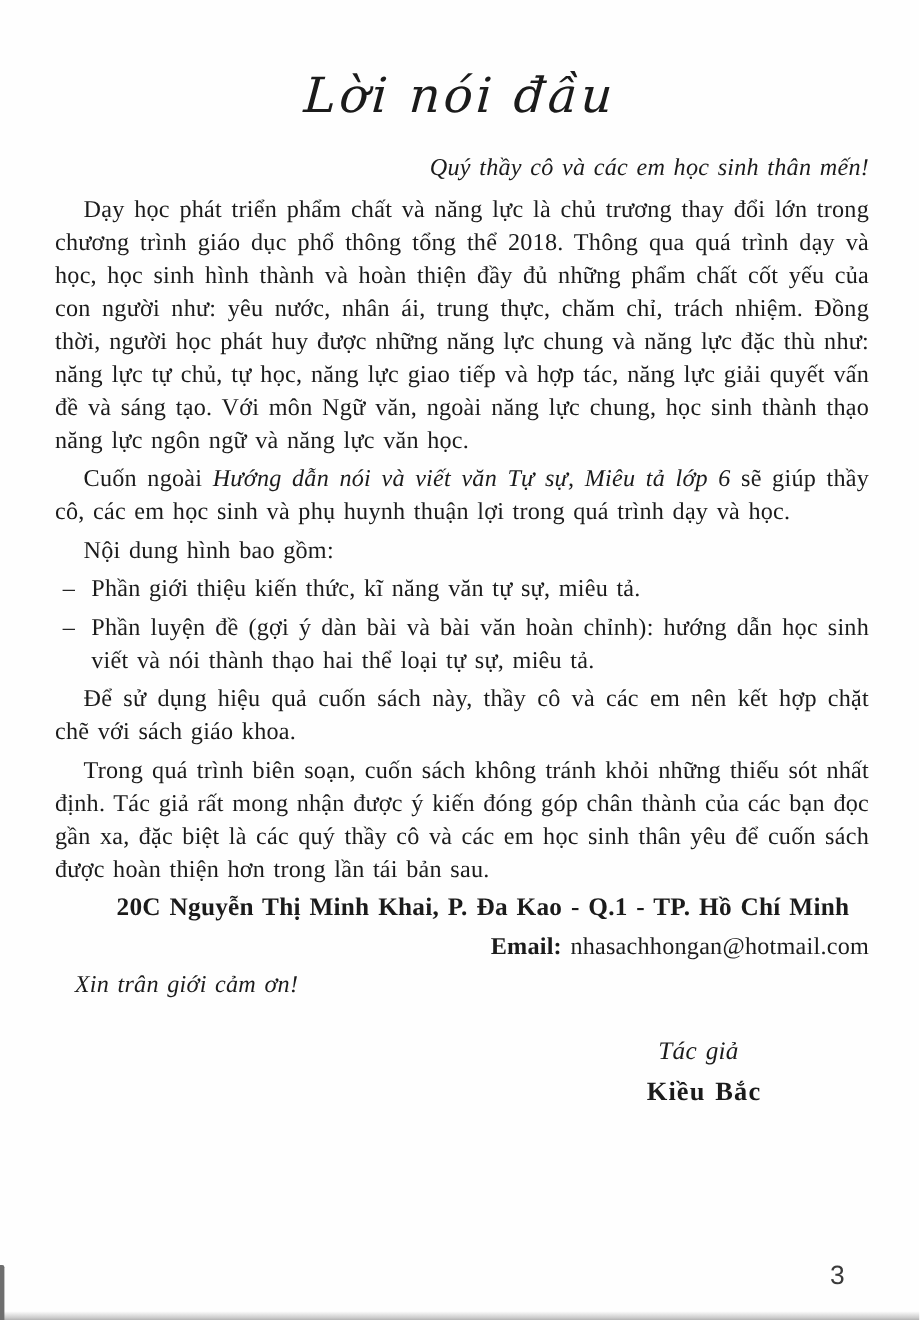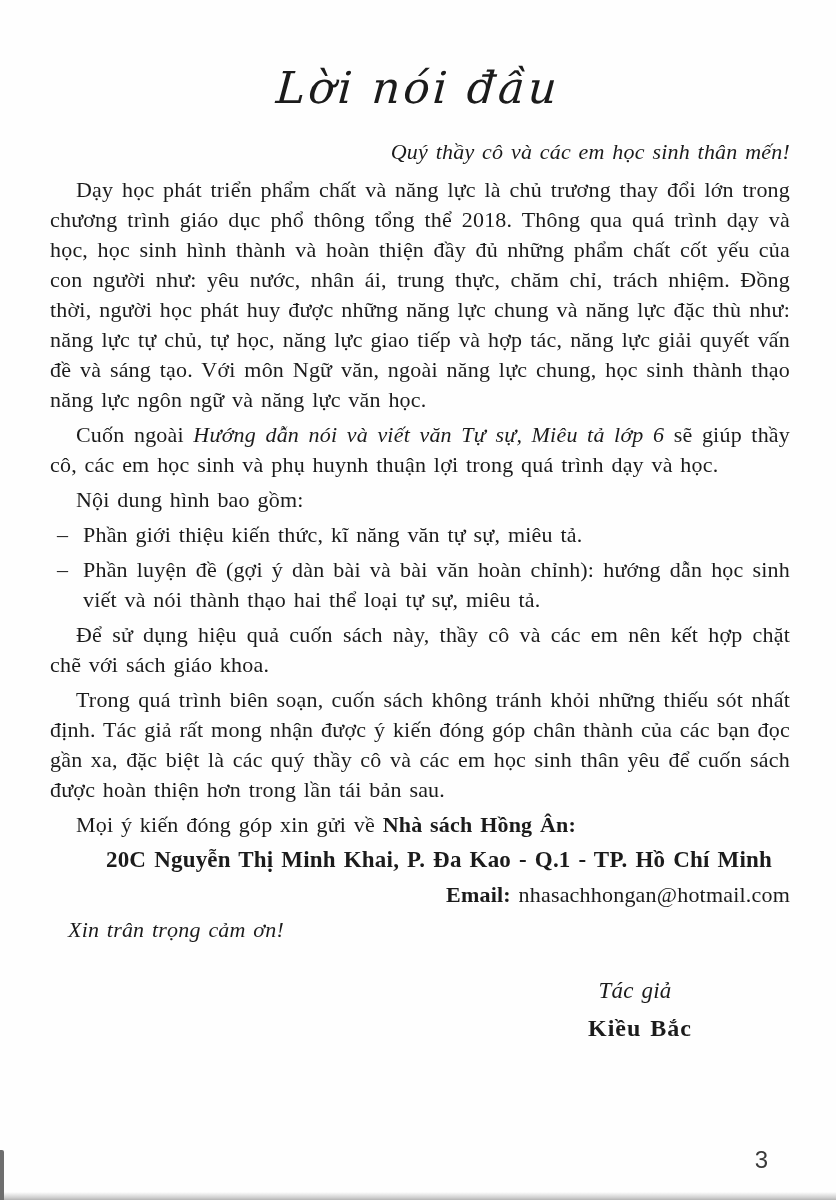--- a/index.html
+++ b/index.html
@@ -150,27 +150,26 @@
     <p class="para">Nội dung hình bao gồm:</p>
 
     <p class="bullet"><span class="dash">–</span><span>Phần giới thiệu kiến thức, kĩ năng văn tự sự, miêu tả.</span></p>
 
     <p class="bullet"><span class="dash">–</span><span>Phần luyện đề (gợi ý dàn bài và bài văn hoàn chỉnh): hướng dẫn học sinh viết và nói thành thạo hai thể loại tự sự, miêu tả.</span></p>
 
     <p class="para">Để sử dụng hiệu quả cuốn sách này, thầy cô và các em nên kết hợp chặt chẽ với sách giáo khoa.</p>
 
     <p class="para">Trong quá trình biên soạn, cuốn sách không tránh khỏi những thiếu sót nhất định. Tác giả rất mong nhận được ý kiến đóng góp chân thành của các bạn đọc gần xa, đặc biệt là các quý thầy cô và các em học sinh thân yêu để cuốn sách được hoàn thiện hơn trong lần tái bản sau.</p>
 
-    <p class="contact-feedback"><span>Mọi ý kiến đóng góp xin gửi về </span><span class="bold">Nhà sách Hồng Ân:</span></p>
 
     <p class="contact-address">20C Nguyễn Thị Minh Khai, P. Đa Kao - Q.1 - TP. Hồ Chí Minh</p>
 
     <p class="contact-email"><span class="bold">Email:</span><span> nhasachhongan@hotmail.com</span></p>
 
-    <p class="contact-thanks">Xin trân trọng cảm ơn!</p>
+    <p class="contact-thanks">Xin trân giới cảm ơn!</p>
 
     <div class="signature">
       <div class="signature-role">Tác giả</div>
       <div class="signature-name">Kiều Bắc</div>
     </div>
 
   </div>
 
   <div class="page-number">3</div>
 

